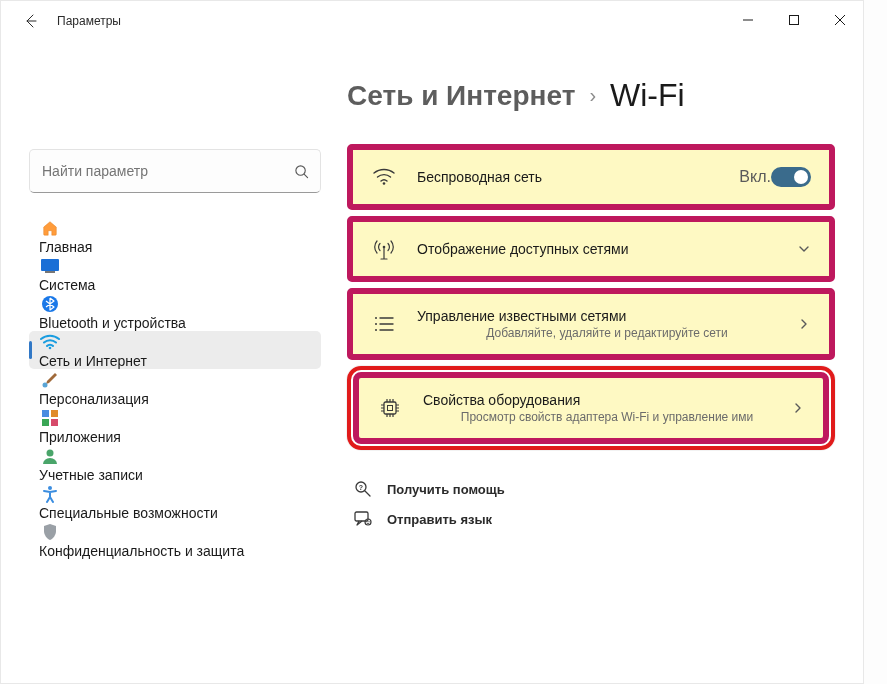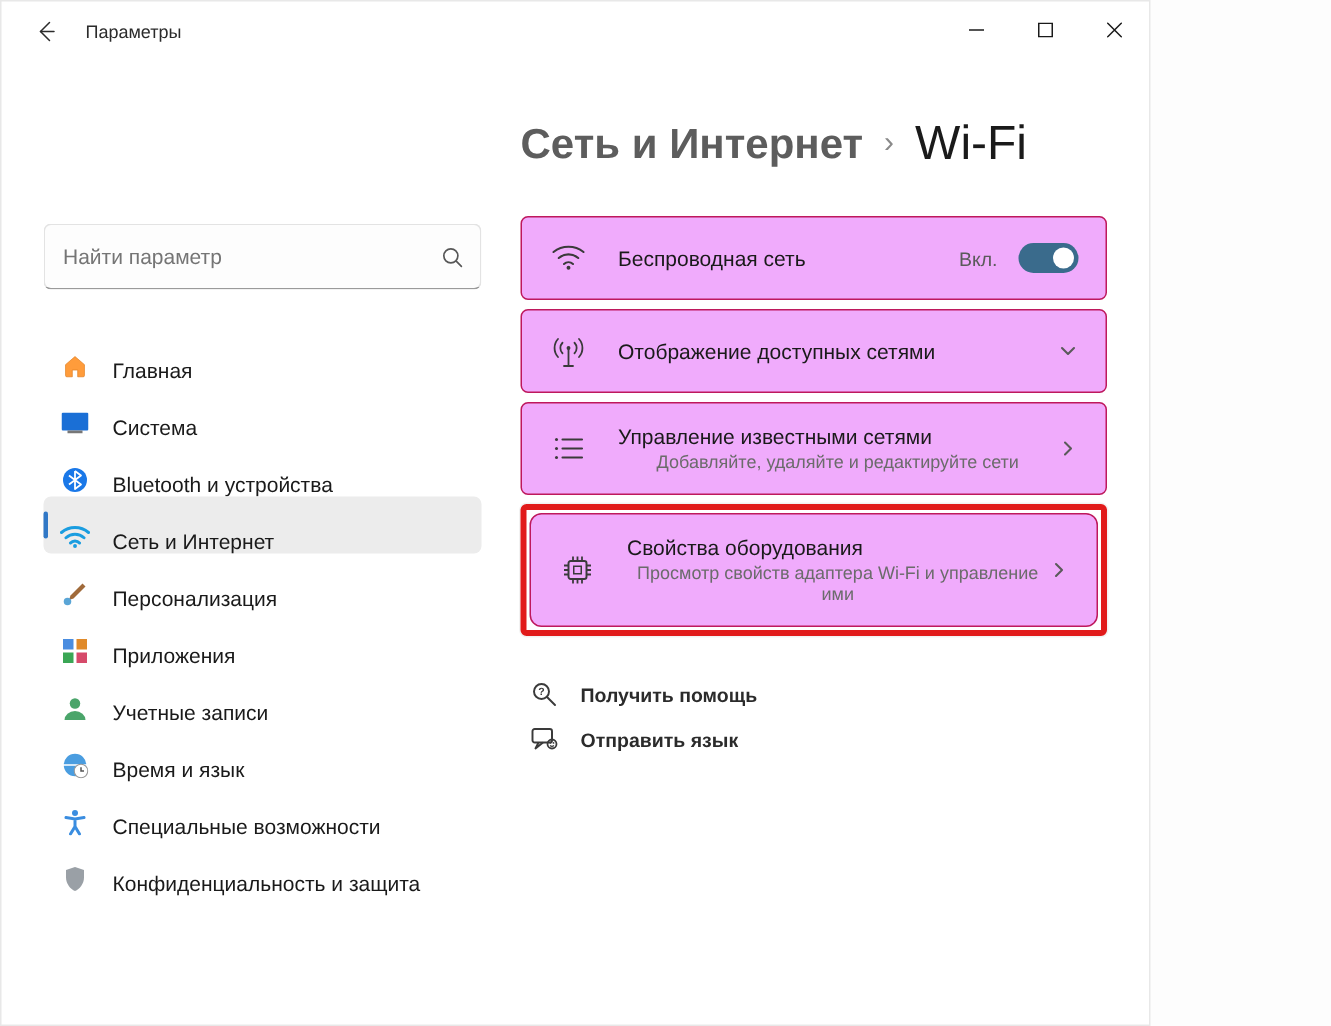--- a/index.html
+++ b/index.html
@@ -1,46 +1,46 @@
 <!DOCTYPE html>
 <html><head>
 <meta charset="utf-8">
 <style>
   html,body{margin:0;padding:0;font-family:"Segoe UI",Arial,sans-serif;background:#fdfdfd;color:#1a1a1a;}
-  .window{width:767px;height:684px;position:relative;box-sizing:border-box;border:1px solid #e8e8e8;background:#fff;}
+  .window{width:864px;height:684px;position:relative;box-sizing:border-box;border:1px solid #e8e8e8;background:#fff;}
   .titlebar{height:40px;display:flex;align-items:center;padding:0 4px;}
   .titlebar .back{width:32px;height:32px;display:flex;align-items:center;justify-content:center;margin-left:10px;margin-right:10px;cursor:pointer;}
   .titlebar .title{font-size:12px;color:#2b2b2b;}
   .winctrls{position:absolute;top:0;right:0;display:flex;}
   .winctrls div{width:46px;height:38px;display:flex;align-items:center;justify-content:center;cursor:pointer;}
   .content{display:flex;padding:0 28px 0 28px;box-sizing:border-box;height:calc(100% - 40px);}
   .sidebar{width:292px;flex:none;padding-top:108px;box-sizing:border-box;}
   .search{position:relative;height:34px;border:1px solid #e3e3e3;border-bottom:1.5px solid #9a9a9a;border-radius:5px;background:#fdfdfd;display:flex;align-items:center;padding:4px 10px;margin-bottom:24px;}
   .search input{border:none;outline:none;flex:1;font-size:14px;background:transparent;}
   .search .sicon{width:18px;height:18px;display:flex;align-items:center;justify-content:center;color:#575757;}
   .nav{list-style:none;margin:0;padding:0;}
-  .nav li{display:flex;align-items:flex-end;height:38px;border-radius:5px;padding:0 10px;font-size:14px;cursor:pointer;position:relative;}
+  .nav li{display:flex;align-items:flex-start;height:38px;border-radius:5px;padding:0 10px;font-size:14px;cursor:pointer;position:relative;flex-direction:column;}
   .nav li.active{background:#ececec;}
   .nav li.active::before{content:"";position:absolute;left:0;top:10px;bottom:10px;width:3px;border-radius:2px;background:#3178c6;}
   .nav .nicon{width:22px;height:22px;margin-right:14px;display:flex;align-items:center;justify-content:center;}
   .main{flex:1;padding-left:26px;padding-top:36px;}
   .breadcrumb{display:flex;align-items:center;gap:14px;margin-bottom:30px;}
   .breadcrumb .bc1{font-size:28px;color:#5d5d5d;font-weight:600;}
   .breadcrumb .sep{font-size:20px;color:#8a8a8a;}
   .breadcrumb .bc2{font-size:32px;font-weight:400;}
-  .card{border:1px solid #be185d;border-radius:5px;background:#f0abfc;display:flex;align-items:center;padding:14px 18px;margin-bottom:6px;cursor:pointer;}
+  .card{border:6px solid #be185d;border-radius:5px;background:#fef9c3;display:flex;align-items:center;padding:14px 18px;margin-bottom:6px;cursor:pointer;}
   .card .cicon{width:26px;height:26px;margin-right:20px;display:flex;align-items:center;justify-content:center;color:#3a3a3a;}
   .card .ctext{flex:1;}
   .card .ctext .t1{font-size:14px;}
   .card .ctext .t2{font-size:12px;color:#6b6b6b;margin-top:2px;text-align:center;}
-  .card .tail{display:flex;align-items:center;gap:14px;color:#5a5a5a;font-size:13px;}
+  .card .tail{display:flex;align-items:center;color:#5a5a5a;font-size:16px;}
   .toggle{width:40px;height:20px;border-radius:10px;background:#3a6b8c;position:relative;}
   .toggle::after{content:"";position:absolute;right:3px;top:3px;width:14px;height:14px;border-radius:50%;background:#fff;}
   .chev{width:14px;height:14px;display:flex;align-items:center;justify-content:center;}
-  .highlight{border:4px solid #e11b1b;border-radius:4px;padding:2px;margin-bottom:6px;margin-top:2px;box-shadow:0 0 0 1px rgba(0,0,0,.05);}
+  .highlight{border:4px solid #e11b1b;border-radius:14px;padding:2px;margin-bottom:6px;margin-top:2px;box-shadow:0 0 0 1px rgba(0,0,0,.05);}
   .highlight .card{margin:0;border-radius:8px;}
   .links{margin-top:24px;}
   .links .lrow{display:flex;align-items:center;height:30px;font-size:13px;color:#2b2b2b;gap:14px;cursor:pointer;padding-left:6px;font-weight:bold;}
   .links .licon{width:20px;height:20px;display:flex;align-items:center;justify-content:center;}
   svg{display:block;}
 </style>
 </head>
 <body>
 
 <div class="window">
@@ -140,31 +140,20 @@
           <span>Приложения</span>
         </li>
         <li>
           <span class="nicon">
               <svg width="18" height="18" viewBox="0 0 18 18">
                 <circle cx="9" cy="6" r="3.5" fill="#4aa56a"></circle>
                 <path d="M2 17a7 6 0 0 1 14 0z" fill="#4aa56a"></path>
               </svg>
             </span>
           <span>Учетные записи</span>
-        </li>
-        <li>
-          <span class="nicon">
-              <svg width="18" height="18" viewBox="0 0 18 18">
-                <circle cx="9" cy="9" r="8" fill="#4a9de0"></circle>
-                <path d="M9 1a8 8 0 0 1 0 16M9 1a8 8 0 0 0 0 16M1 9h16" fill="none" stroke="#fff" stroke-width="1"></path>
-                <circle cx="13" cy="13" r="4.5" fill="#fff" stroke="#999" stroke-width="0.7"></circle>
-                <path d="M13 10.5V13h2" fill="none" stroke="#555" stroke-width="1"></path>
-              </svg>
-            </span>
-          <span>Время и язык</span>
         </li>
         <li>
           <span class="nicon">
               <svg width="18" height="18" viewBox="0 0 18 18">
                 <circle cx="9" cy="3" r="2" fill="#3a8de0"></circle>
                 <path d="M3 6l6 1 6-1M9 7v5l-3 5m3-5l3 5" fill="none" stroke="#3a8de0" stroke-width="2" stroke-linecap="round"></path>
               </svg>
             </span>
           <span>Специальные возможности</span>
         </li>

